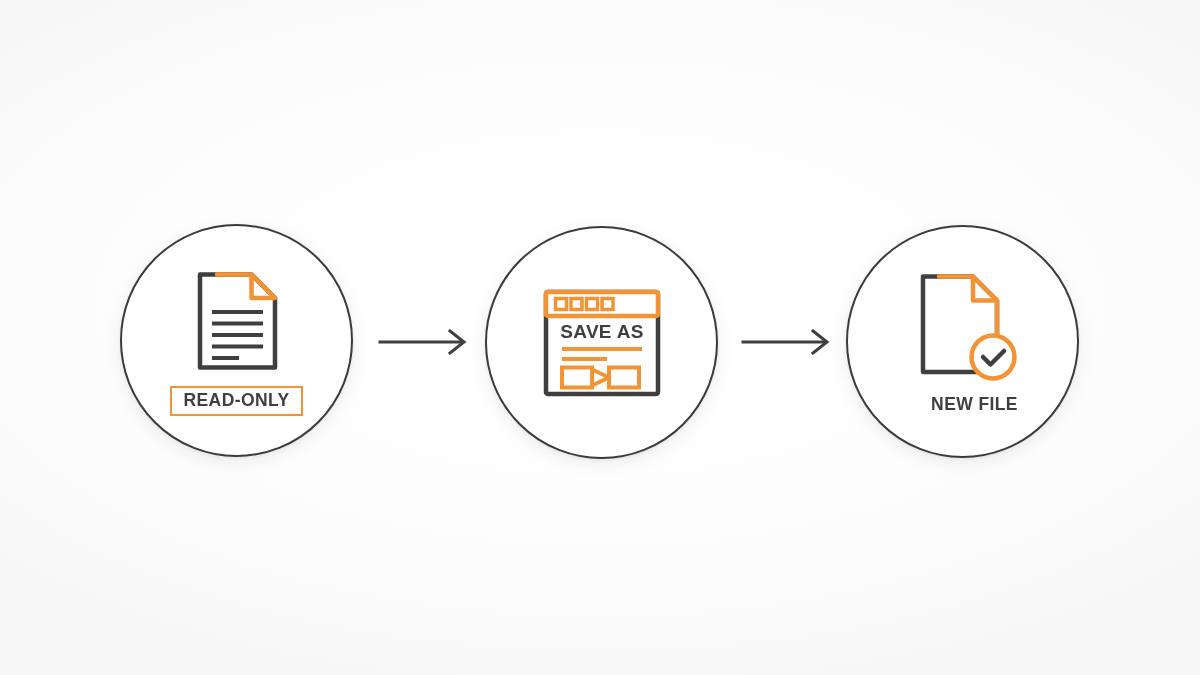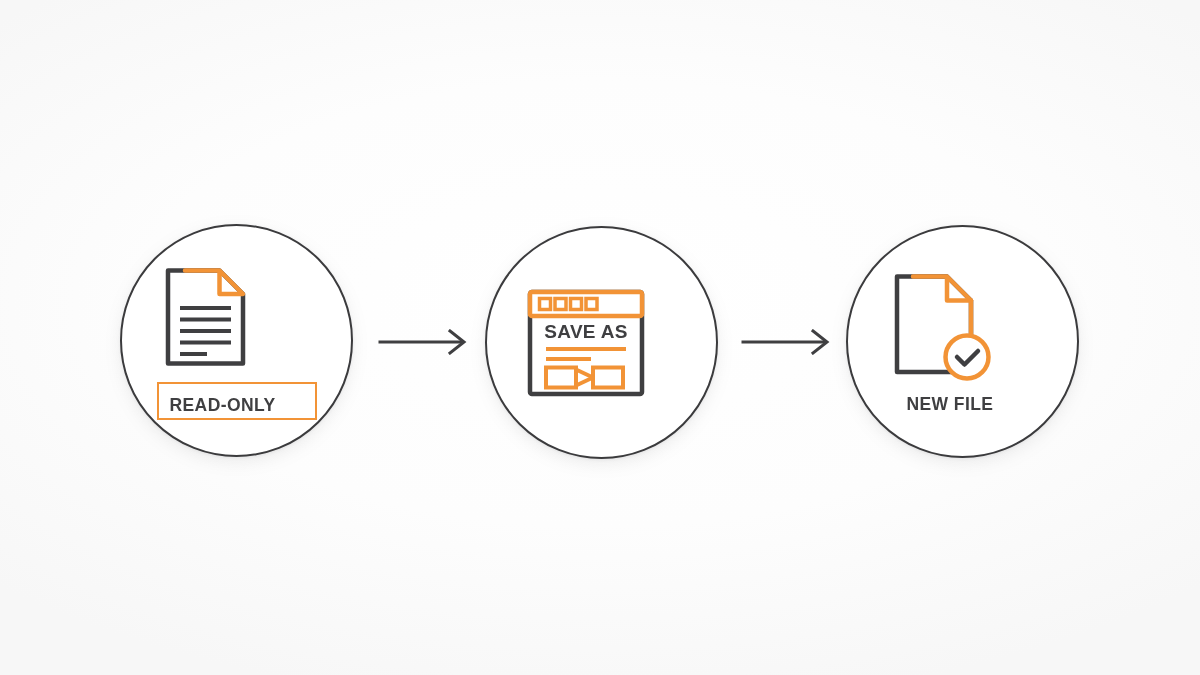--- a/index.html
+++ b/index.html
@@ -33,39 +33,40 @@
     justify-content: center;
   }
   #node-1 { left: 120px; top: 224px; }
   #node-2 { left: 485px; top: 226px; }
   #node-3 { left: 846px; top: 225px; }
 
   .node-inner {
     width: 160px;
     display: flex;
     flex-direction: column;
+    align-items: center;
   }
 
   
   .arrow {
     position: absolute;
     width: 92px; height: 26px;
   }
   #arrow-1 { left: 378px; top: 329px; }
   #arrow-2 { left: 741px; top: 329px; }
 
   
   .boxed-label {
     margin-top: 9px;
     border: 2.5px solid #F29336;
     color: #3f3f41;
     font-size: 17.5px;
     font-weight: bold;
     letter-spacing: 0.4px;
-    padding: 13px 11px 4px 11px;
+    padding: 4px 11px 4px 11px;
     line-height: 1;
     background: #ffffff;
     white-space: nowrap;
   }
   .plain-label {
     margin-top: 10px;
     color: #3f3f41;
     font-size: 17.5px;
     font-weight: bold;
     letter-spacing: 0.4px;

